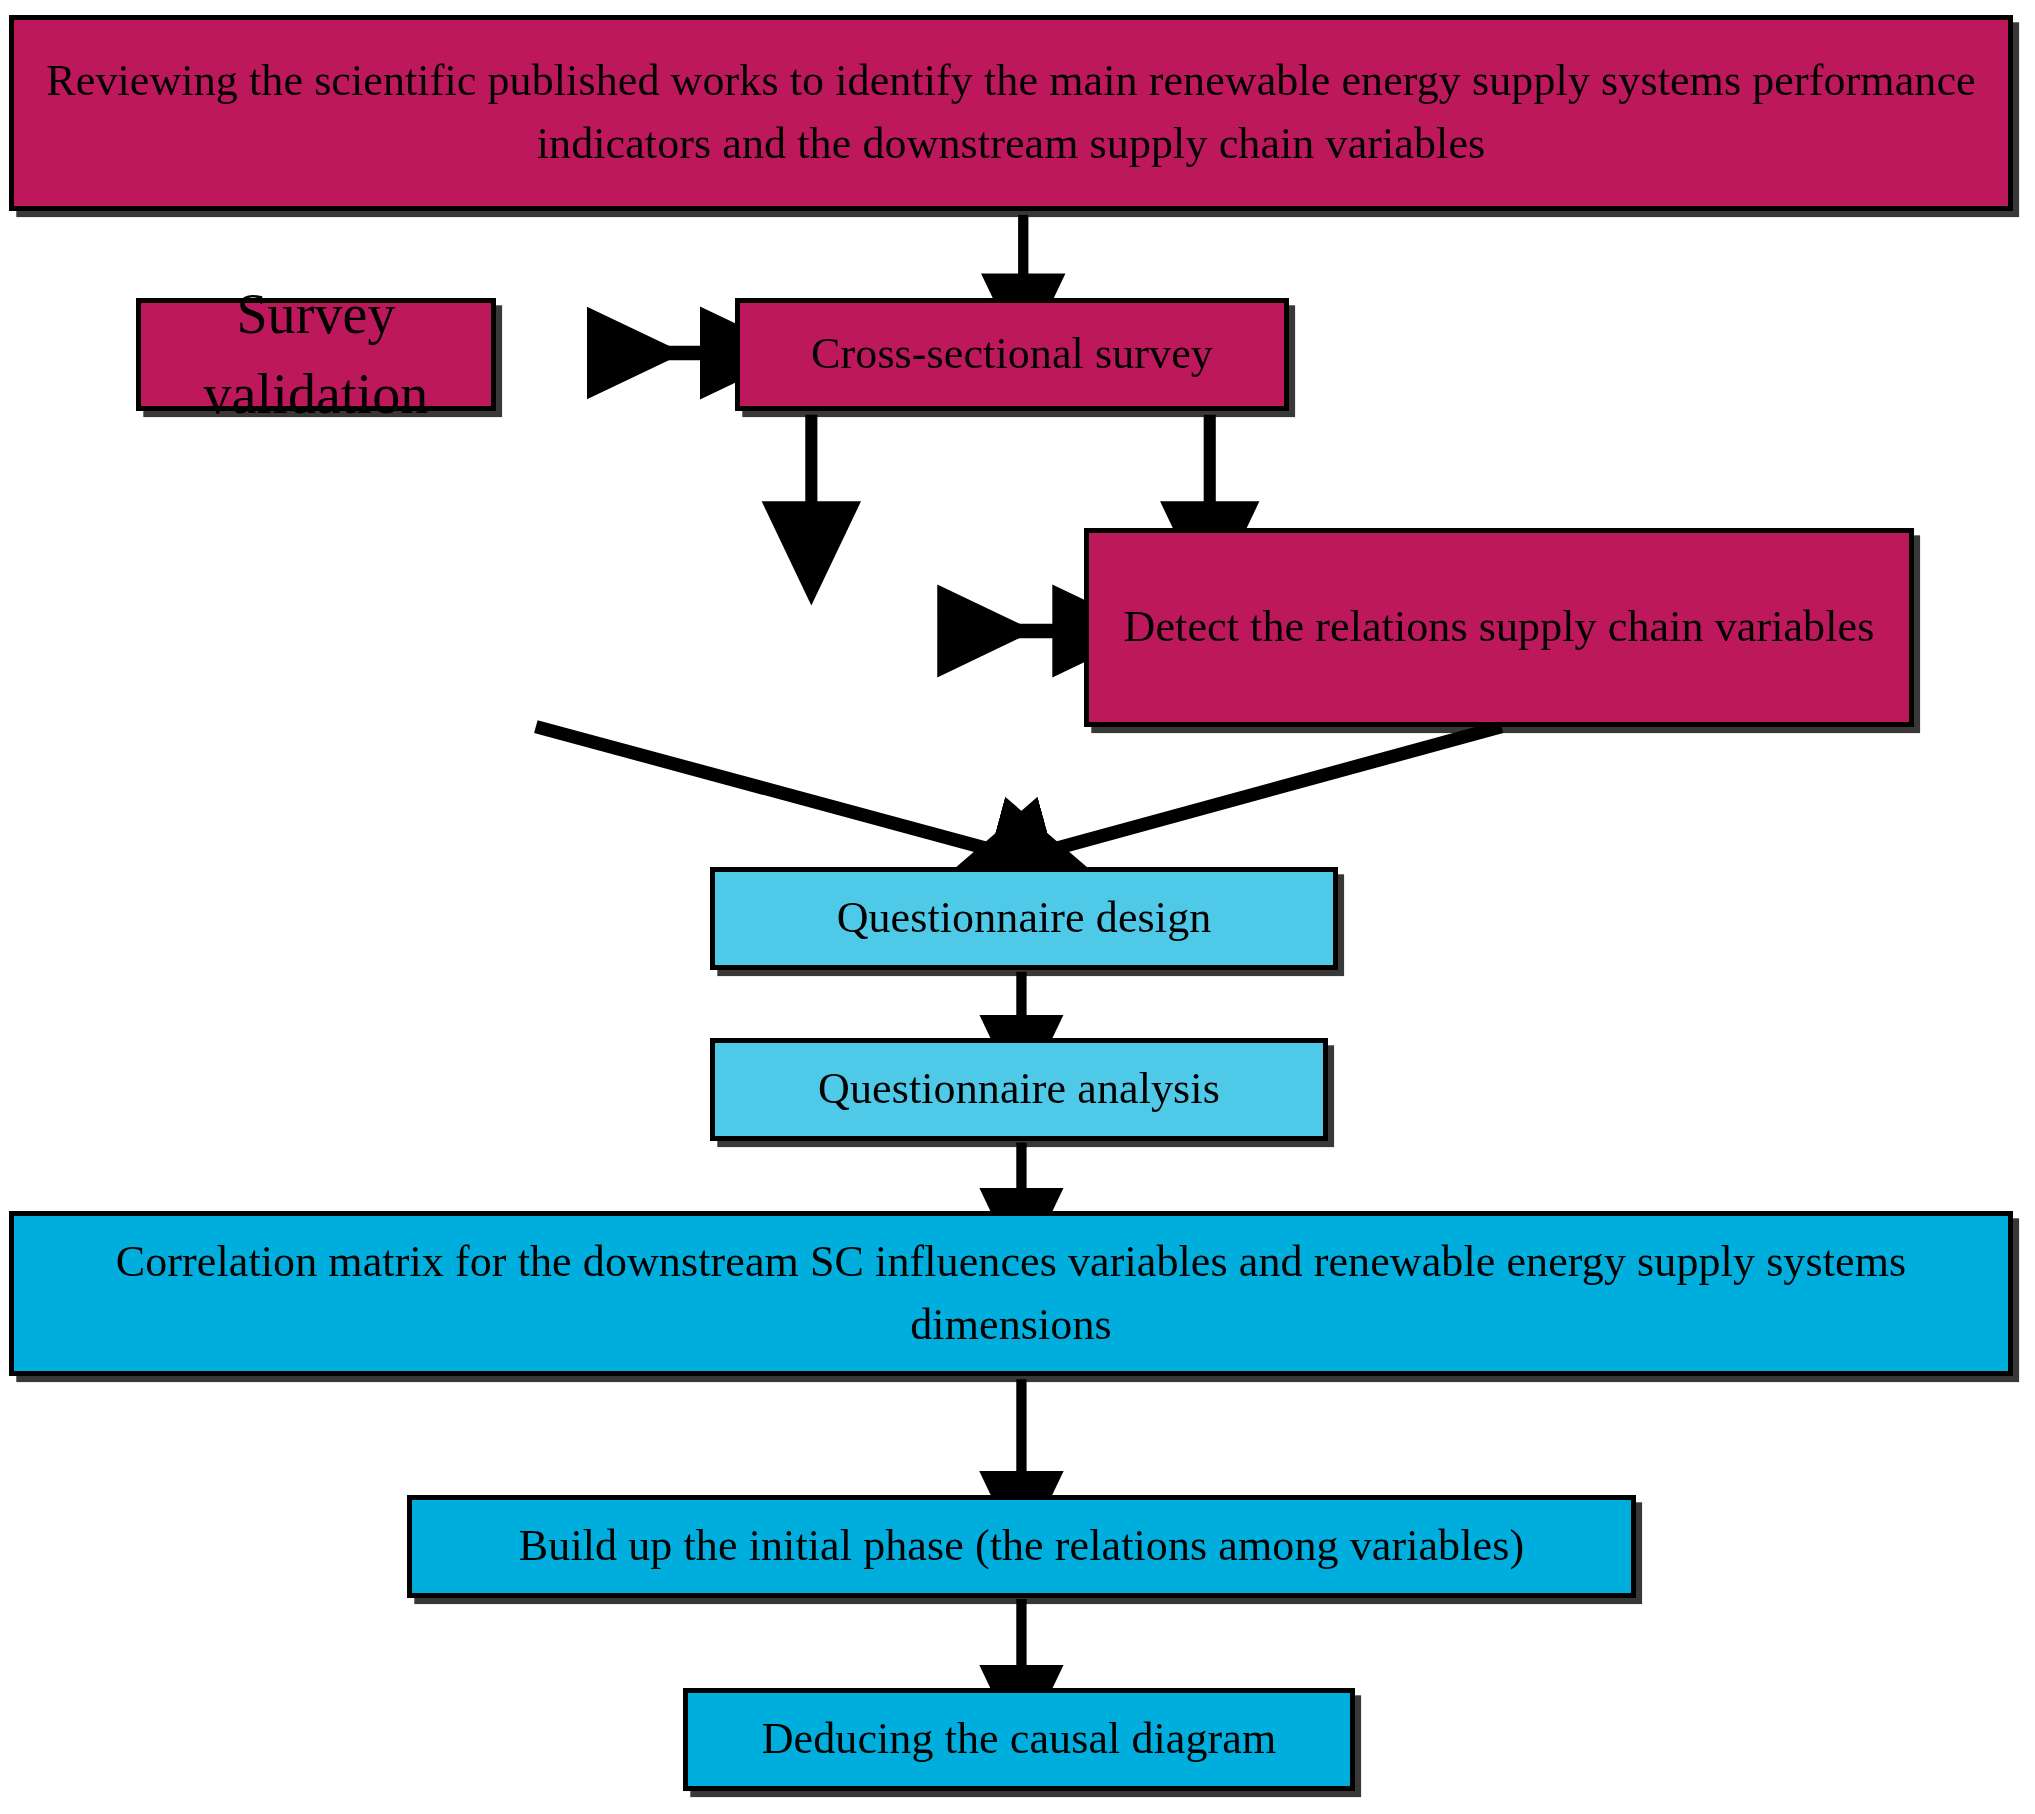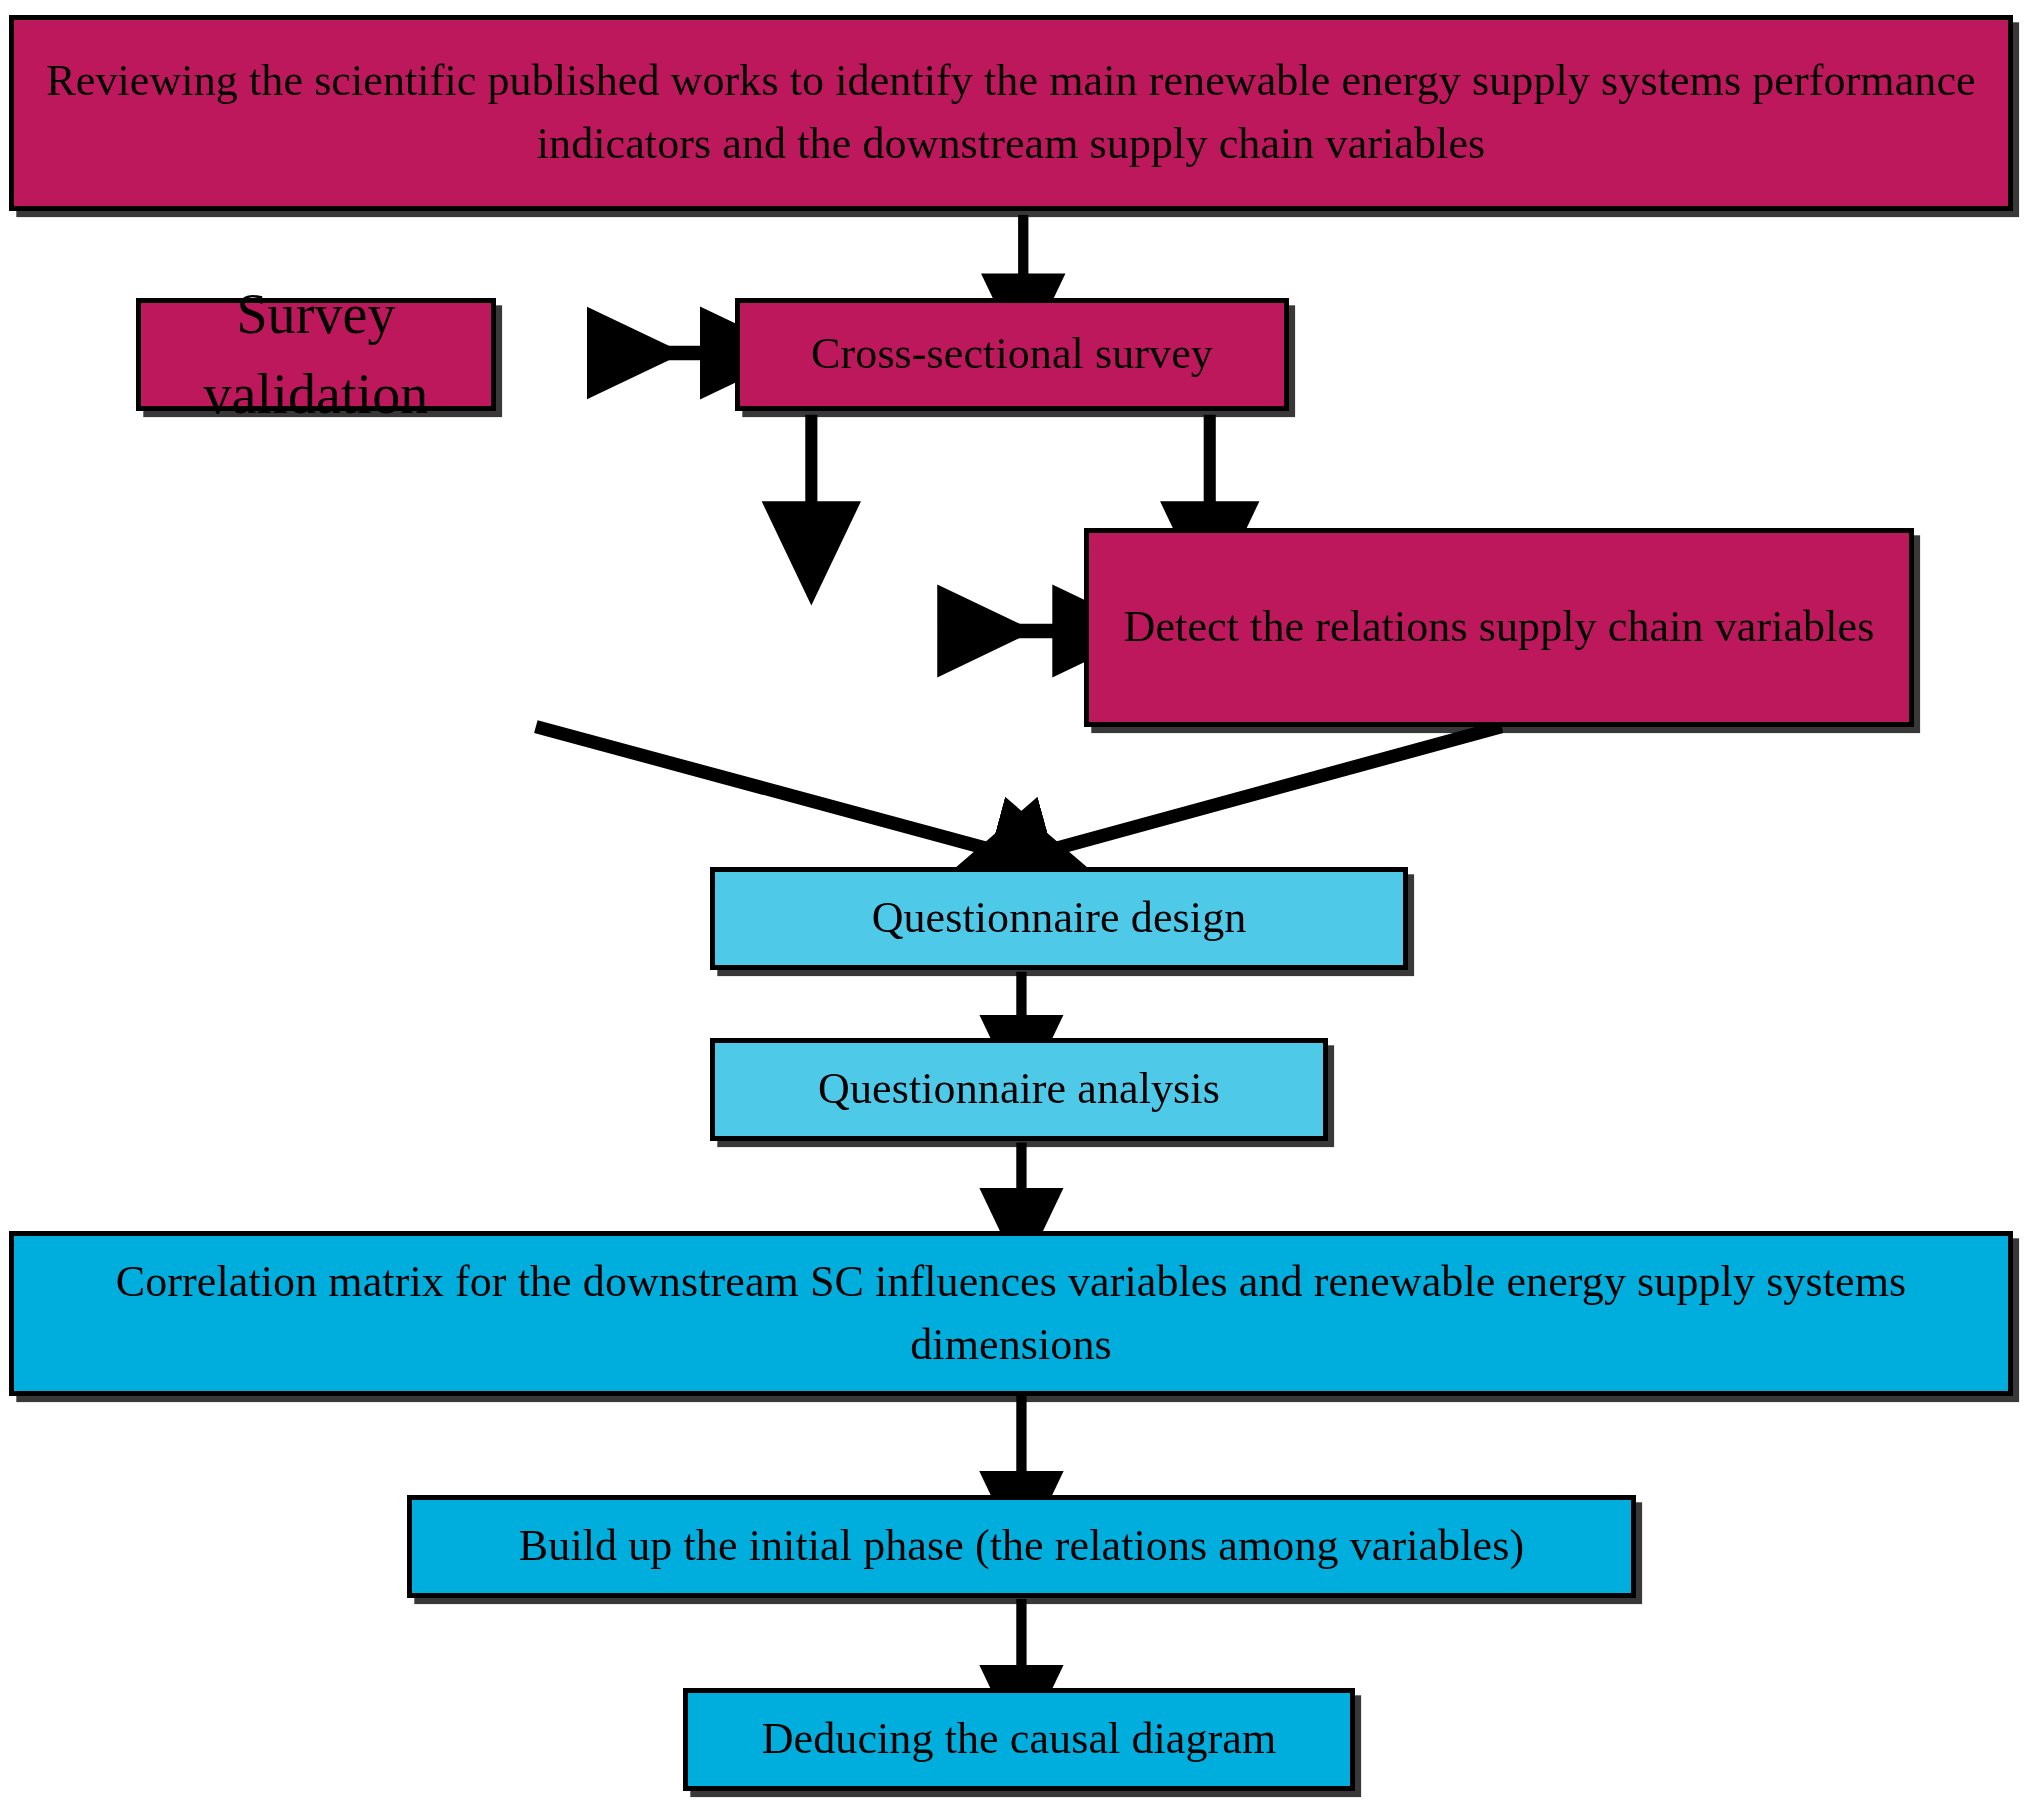--- a/index.html
+++ b/index.html
@@ -36,23 +36,23 @@
   .fill-light{ background:#be185d; }
   .fill-mid  { background:#4FC9E8; }
   .fill-deep { background:#00AEDD; }
 
   
   #n-review   { left:9px;   top:14.5px;   width:2004px; height:196px;  font-size:44px; }
   #n-valid    { left:136px;  top:298px;  width:360px;  height:113px;  font-size:56px; }
   #n-cross    { left:735px; top:298px;  width:554px;  height:113px;  font-size:44px; }
   #n-identify { left:125px;  top:528px;  width:808px; height:199px;  font-size:44px; }
   #n-detect   { left:1084px; top:528px;  width:830px; height:199px;  font-size:44px; }
-  #n-qdesign  { left:710px; top:867px; width:698px; height:103px;  font-size:44px; }
+  #n-qdesign  { left:710px; top:867px; width:628px; height:103px;  font-size:44px; }
   #n-qanalysis{ left:710px; top:1038px; width:618px; height:103px;  font-size:44px; }
-  #n-corr     { left:9px;   top:1211px; width:2004px; height:165px;  font-size:44px;margin-top:20px; }
+  #n-corr     { left:9px;   top:1211px; width:2004px; height:165px;  font-size:44px; }
   #n-build    { left:407px;  top:1495px; width:1229px; height:103px;  font-size:44px; }
   #n-deduce   { left:683px; top:1688px; width:672px; height:103px;  font-size:44px; }
 
   
   #wires{
     position:absolute;
     left:0; top:0;
     width:2035px;
     height:1814px;
     pointer-events:none;

